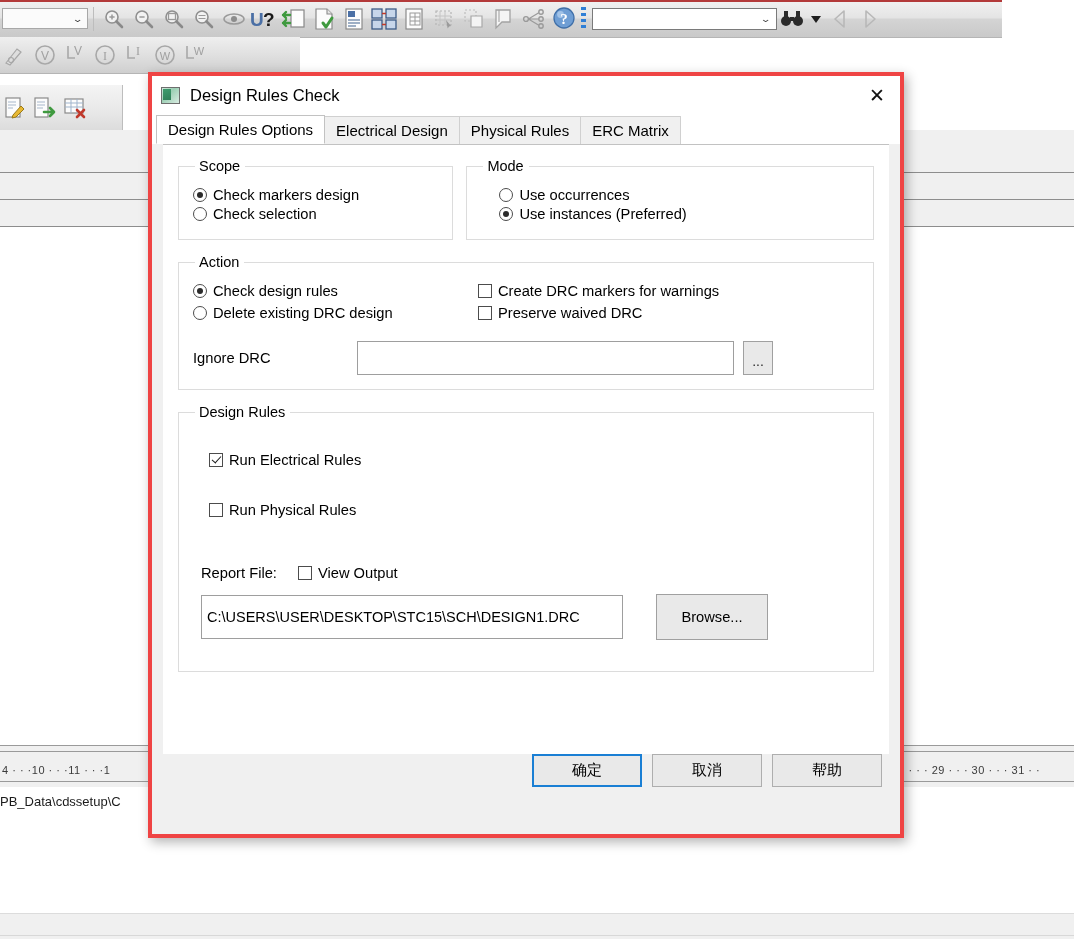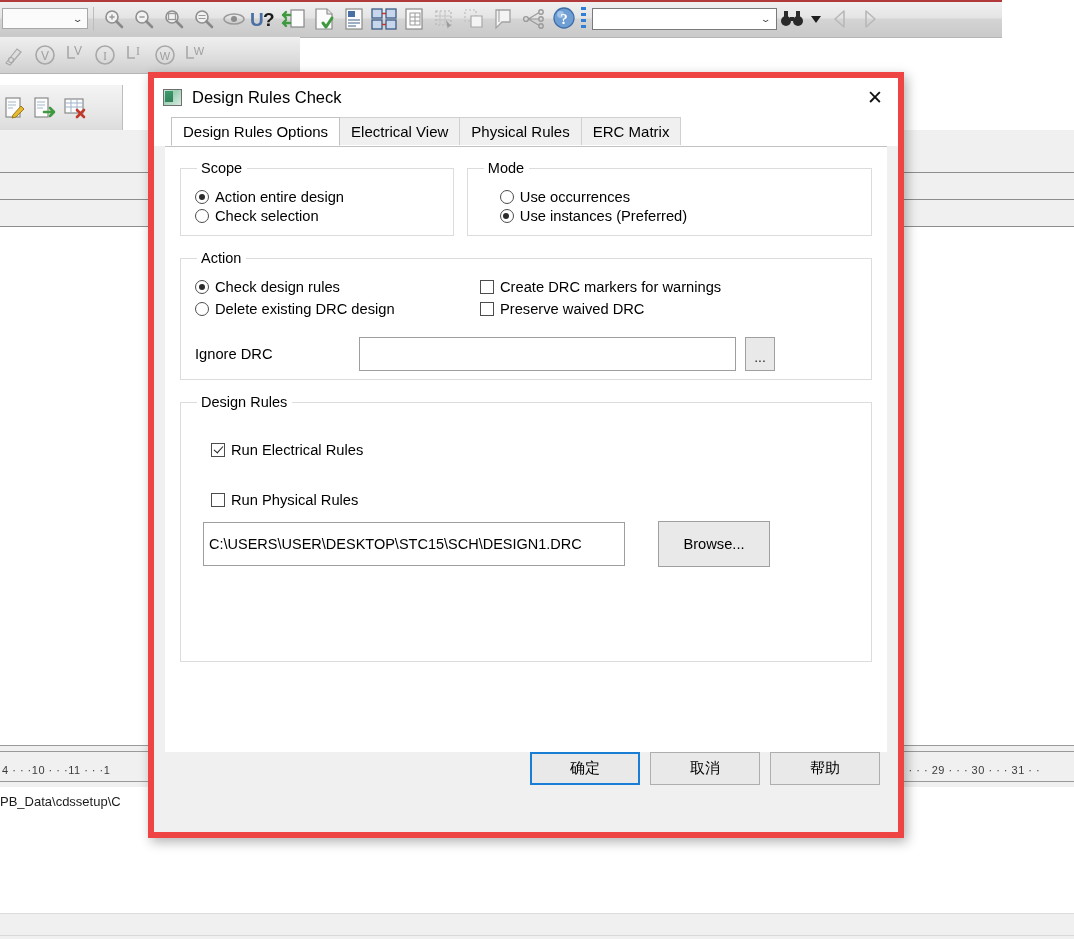--- a/index.html
+++ b/index.html
@@ -151,21 +151,21 @@
   }
 
   
   #dialog {
     position: absolute;
     left: 148px;
     top: 72px;
     width: 756px;
     height: 766px;
     background: #f0f0f0;
-    border: 6px solid #ef4444;
+    border: 4px solid #ef4444;
     box-shadow: 3px 4px 11px rgba(0,0,0,0.30);
     box-sizing: border-box;
     display: flex;
     flex-direction: column;
   }
   #title-bar {
     height: 39px;
     background: #ffffff;
     display: flex;
     align-items: center;
@@ -200,22 +200,22 @@
     display: flex; align-items: center; justify-content: center;
     font-size: 19px;
     color: #111;
     font-family: "DejaVu Sans", sans-serif;
     line-height: 1;
   }
 
   #tabstrip {
     height: 29px;
     display: flex;
-    align-items: flex-start;
-    padding-left: 17px;
+    align-items: center;
+    padding-left: 4px;
     background: #ffffff;
     flex: 0 0 auto;
     position: relative;
   }
   .tab {
     height: 28px;
     padding: 0 11px;
     display: flex;
     align-items: center;
     font-size: 15px;
@@ -242,21 +242,21 @@
     border-top: 1px solid #c2c2c2;
     margin: 0 11px;
     position: relative;
     padding: 13px 15px 0 15px;
     box-sizing: border-box;
   }
 
   fieldset.group {
     border: 1px solid #dcdcdc;
     margin: 0 0 14px 0;
-    padding: 10px 14px 8px 14px;
+    padding: 10px 14px 14px 14px;
     position: relative;
     box-sizing: border-box;
   }
   fieldset.group > legend {
     font-size: 14.5px;
     color: #000;
     padding: 0 5px 0 4px;
     margin-left: 2px;
   }
   .col { display: flex; flex-direction: column; }
@@ -683,34 +683,34 @@
 <div id="dialog">
 
   <div id="title-bar">
     <div id="title-icon"></div>
     <div id="title-text">Design Rules Check</div>
     <div id="close-btn">✕</div>
   </div>
 
   <div id="tabstrip">
     <div class="tab active">Design Rules Options</div>
-    <div class="tab">Electrical View</div>
+    <div class="tab">Electrical Design</div>
     <div class="tab">Physical Rules</div>
     <div class="tab">ERC Matrix</div>
   </div>
 
   <div id="tab-body">
 
     <div id="scope-mode">
 
       <fieldset class="group" id="scope-group">
         <legend>Scope</legend>
         <div class="opt">
           <span class="radio on"></span>
-          <span>Action entire design</span>
+          <span>Check markers design</span>
         </div>
         <div class="opt">
           <span class="radio"></span>
           <span>Check selection</span>
         </div>
       </fieldset>
 
       <fieldset class="group" id="mode-group">
         <legend>Mode</legend>
         <div class="opt">
@@ -763,20 +763,27 @@
       <div class="opt" id="opt-electrical">
         <span class="cbox on"></span>
         <span>Run Electrical Rules</span>
       </div>
 
       <div class="opt" id="opt-physical">
         <span class="cbox"></span>
         <span>Run Physical Rules</span>
       </div>
 
+      <div id="report-row">
+        <div id="report-label">Report File:</div>
+        <div class="opt">
+          <span class="cbox"></span>
+          <span>View Output</span>
+        </div>
+      </div>
 
       <div id="report-file-row">
         <div id="report-path-input">C:\USERS\USER\DESKTOP\STC15\SCH\DESIGN1.DRC</div>
         <div id="browse-btn">Browse...</div>
       </div>
     </fieldset>
 
   </div>
 
   <div id="dlg-footer">

